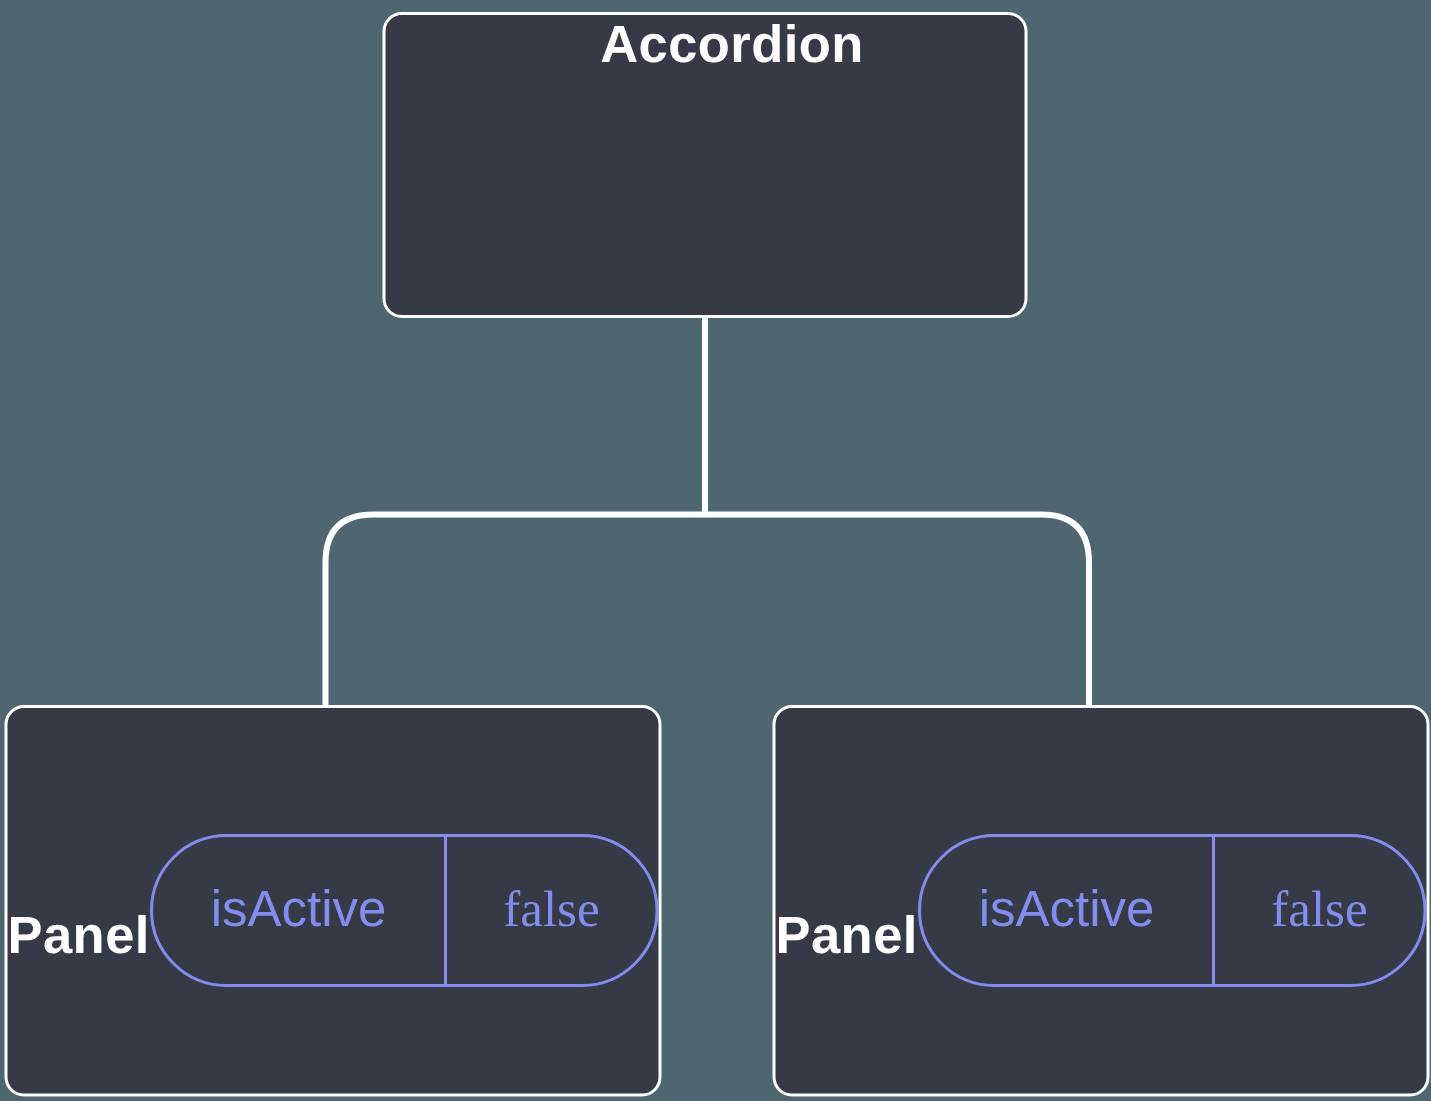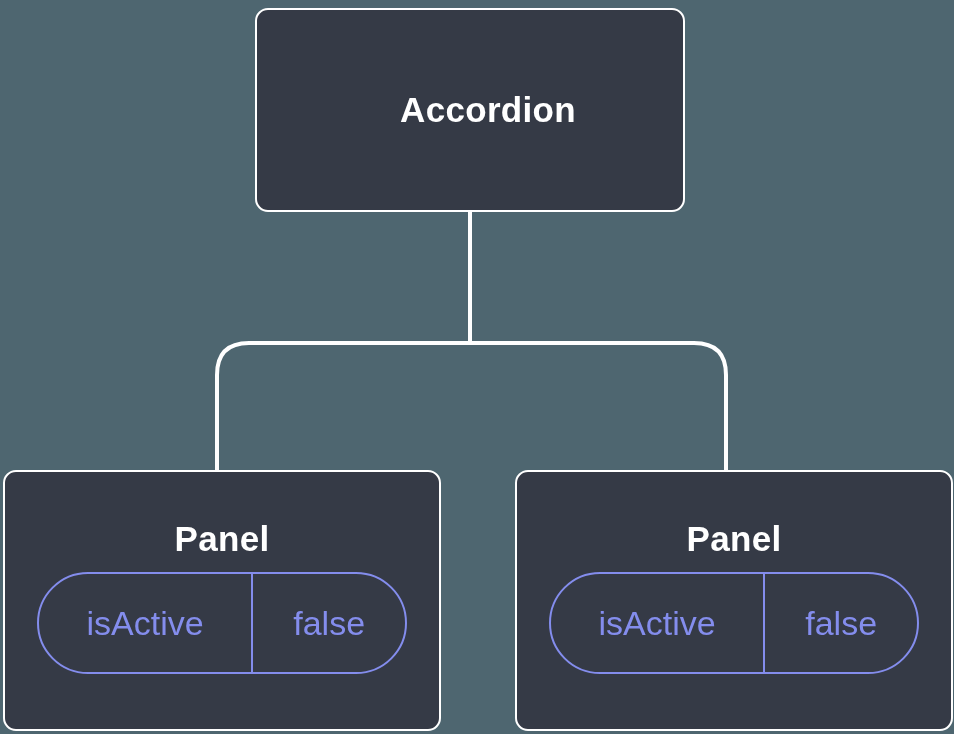--- a/index.html
+++ b/index.html
@@ -18,32 +18,32 @@
   .node {
     position: absolute;
     background: #353A46;
     border: 2.5px solid #FFFFFF;
     border-radius: 13px;
     box-sizing: border-box;
   }
   .root {
     left: 255px; top: 8px;
     width: 430px; height: 204px;
-    display: flex; align-items: center; justify-content: center; padding-left: 36px;
+    display: flex; align-items: flex-start; justify-content: center; padding-left: 36px;
   }
   .node-label {
     color: #FFFFFF;
     font-size: 35px;
     font-weight: 600;
     letter-spacing: 0.3px;
   }
   .panel {
     top: 470px;
     width: 438px; height: 261px;
-    display: flex; flex-direction: column; align-items: center;
+    display: flex; flex-direction: row; align-items: center;
   }
   .panel-left  { left: 3px; }
   .panel-right { left: 515px; }
   .panel .node-label {
     margin-top: 46px;
     line-height: 42px;
   }
   .pill {
     margin-top: 12px;
     width: 370px; height: 102px;
@@ -55,21 +55,21 @@
     font-size: 34px;
     font-weight: 400;
   }
   .pill-key {
     flex: 0 0 58%;
     display: flex; align-items: center; justify-content: center;
     border-right: 2.5px solid #848DED;
   }
   .pill-value {
     flex: 1 1 auto;
-    display: flex; align-items: center; justify-content: center;
+    display: flex; align-items: center; justify-content: center; font-family: Liberation Serif, serif;
   }
 </style>
 </head>
 <body>
 
 <div class="canvas">
 
   <svg class="connectors" width="954" height="734" viewBox="0 0 954 734">
     <path d="M470 208 V 343 M217 476 V 375 Q 217 343 249 343 H 694 Q 726 343 726 375 V 476" fill="none" stroke="#FFFFFF" stroke-width="4"></path>
   </svg>

